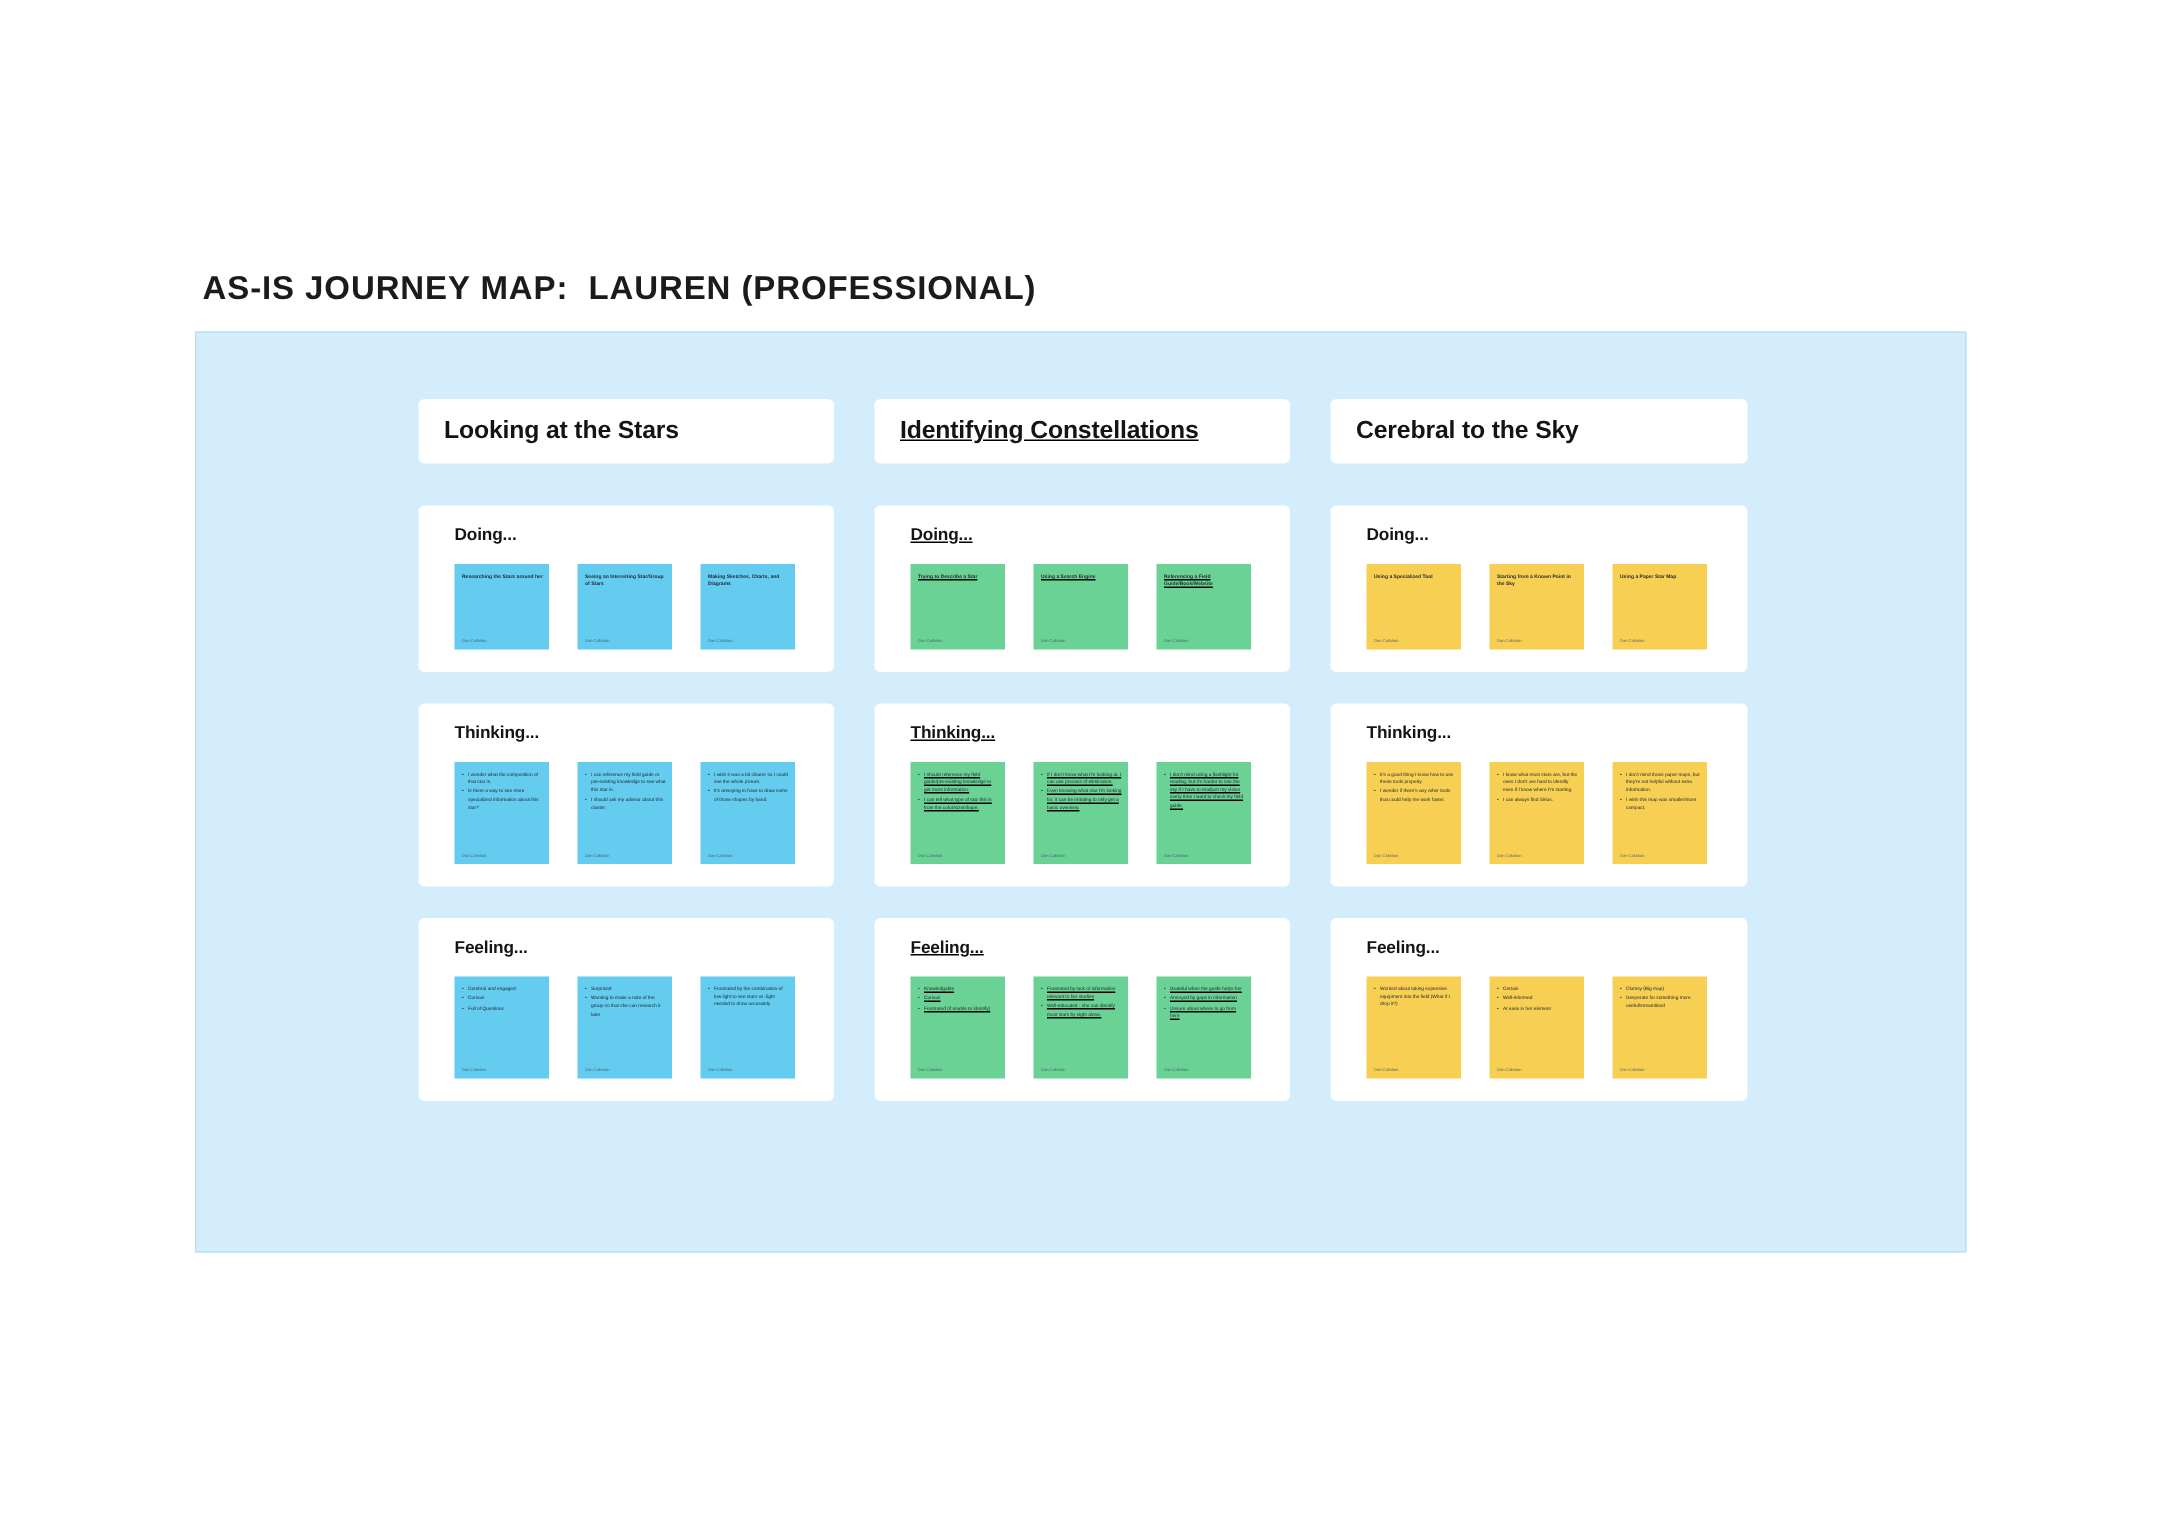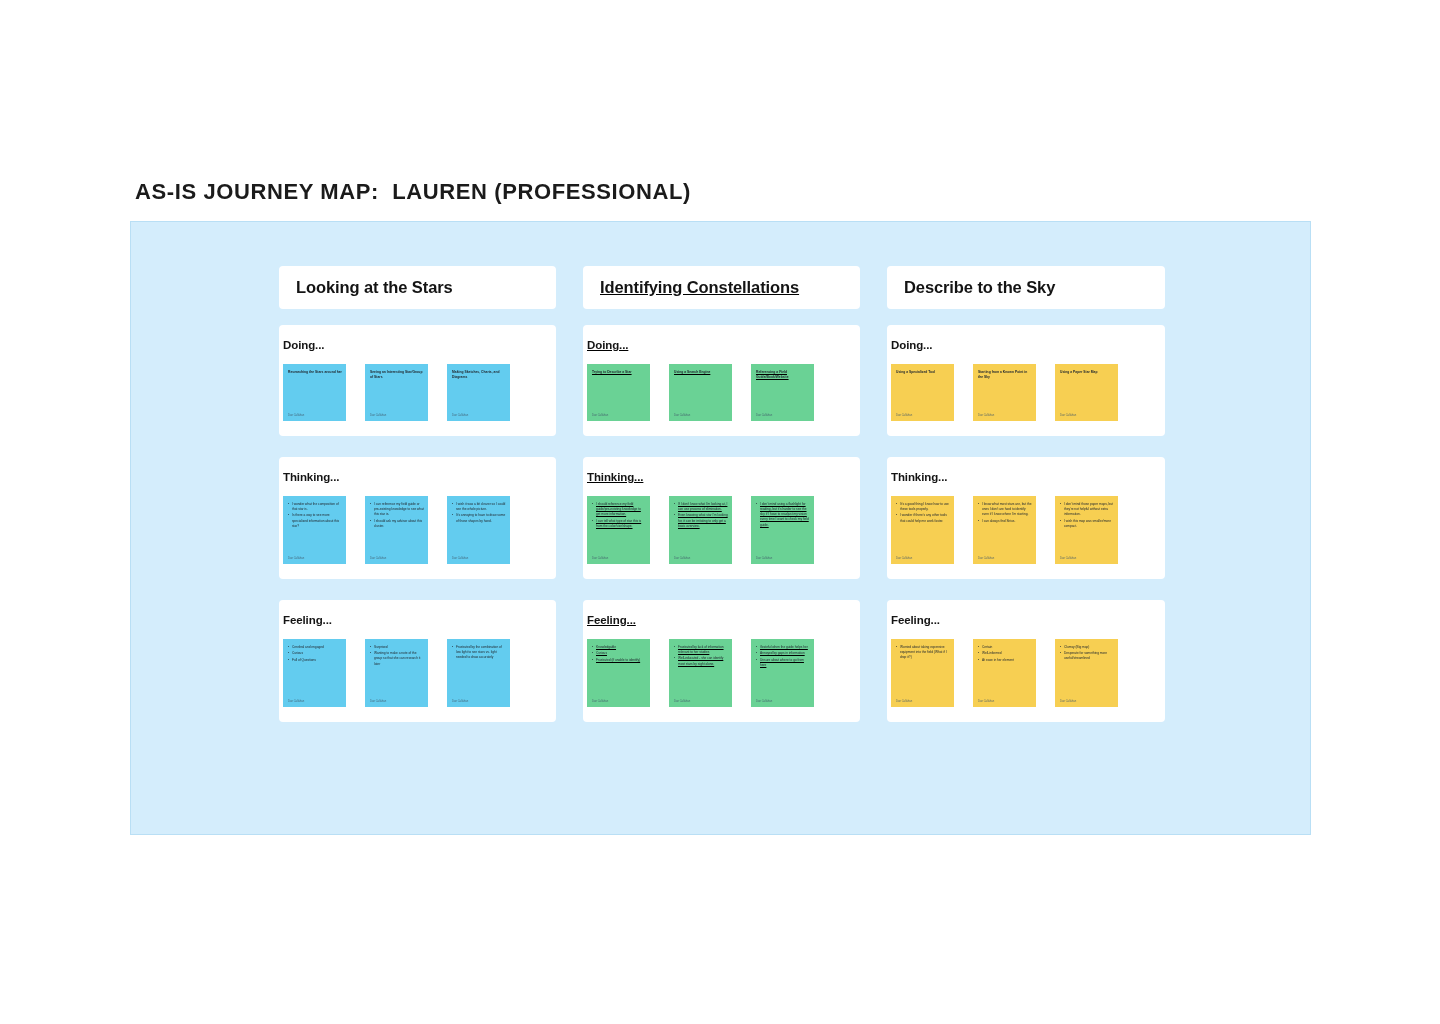--- a/index.html
+++ b/index.html
@@ -48,33 +48,33 @@
   .col-2 { width: 277px; text-decoration: underline; }
   .col-3 { width: 278px; }
 
   .stage-header {
     background: #ffffff;
     border-radius: 4px;
     height: 43px;
     display: flex;
     align-items: center;
     padding: 0 17px;
-    margin-bottom: 16px;
+    margin-bottom: 28px;
   }
   .stage-header-title {
     font-size: 16.5px;
     font-weight: bold;
     color: #141414;
     letter-spacing: -0.1px;
   }
 
   .lane {
     background: #ffffff;
     border-radius: 4px;
-    padding: 14px 16px 15px 4px;
+    padding: 14px 16px 15px 24px;
     margin-bottom: 21px;
   }
   .lane:last-child { margin-bottom: 0; }
 
   .lane-title {
     font-size: 11.5px;
     font-weight: bold;
     color: #141414;
     margin-bottom: 13px;
     letter-spacing: -0.1px;
@@ -291,21 +291,21 @@
                 <li>Unsure about where to go from here</li>
               </ul>
             <div class="note-author">Dan Callahan</div>
           </div>
         </div>
       </div>
     </div>
 
     <div class="column col-3">
       <div class="stage-header">
-        <span class="stage-header-title">Describe to the Sky</span>
+        <span class="stage-header-title">Cerebral to the Sky</span>
       </div>
 
       <div class="lane">
         <div class="lane-title">Doing...</div>
         <div class="notes-row">
           <div class="note note-doing note-yellow">
             <div class="note-heading">Using a Specialized Tool</div>
             <div class="note-author">Dan Callahan</div>
           </div>
           <div class="note note-doing note-yellow">

